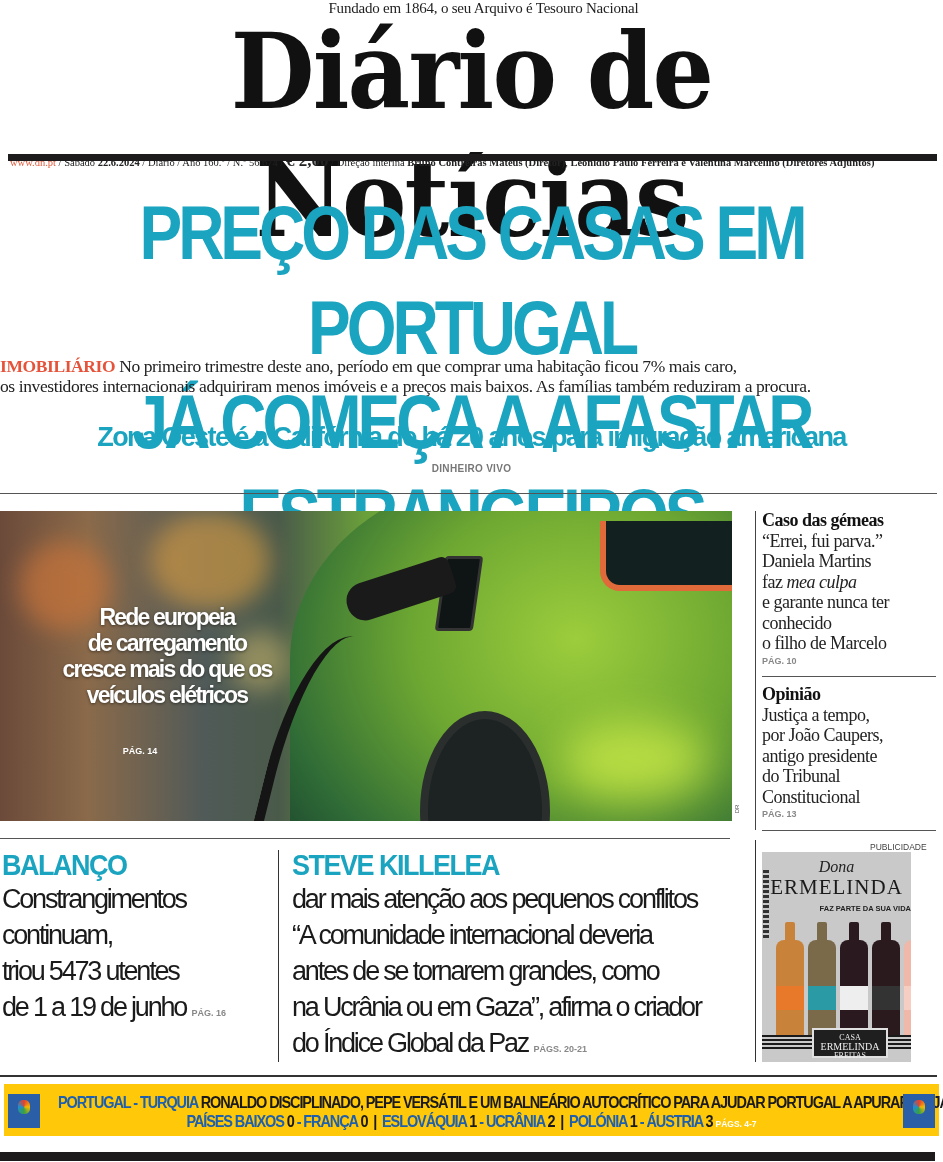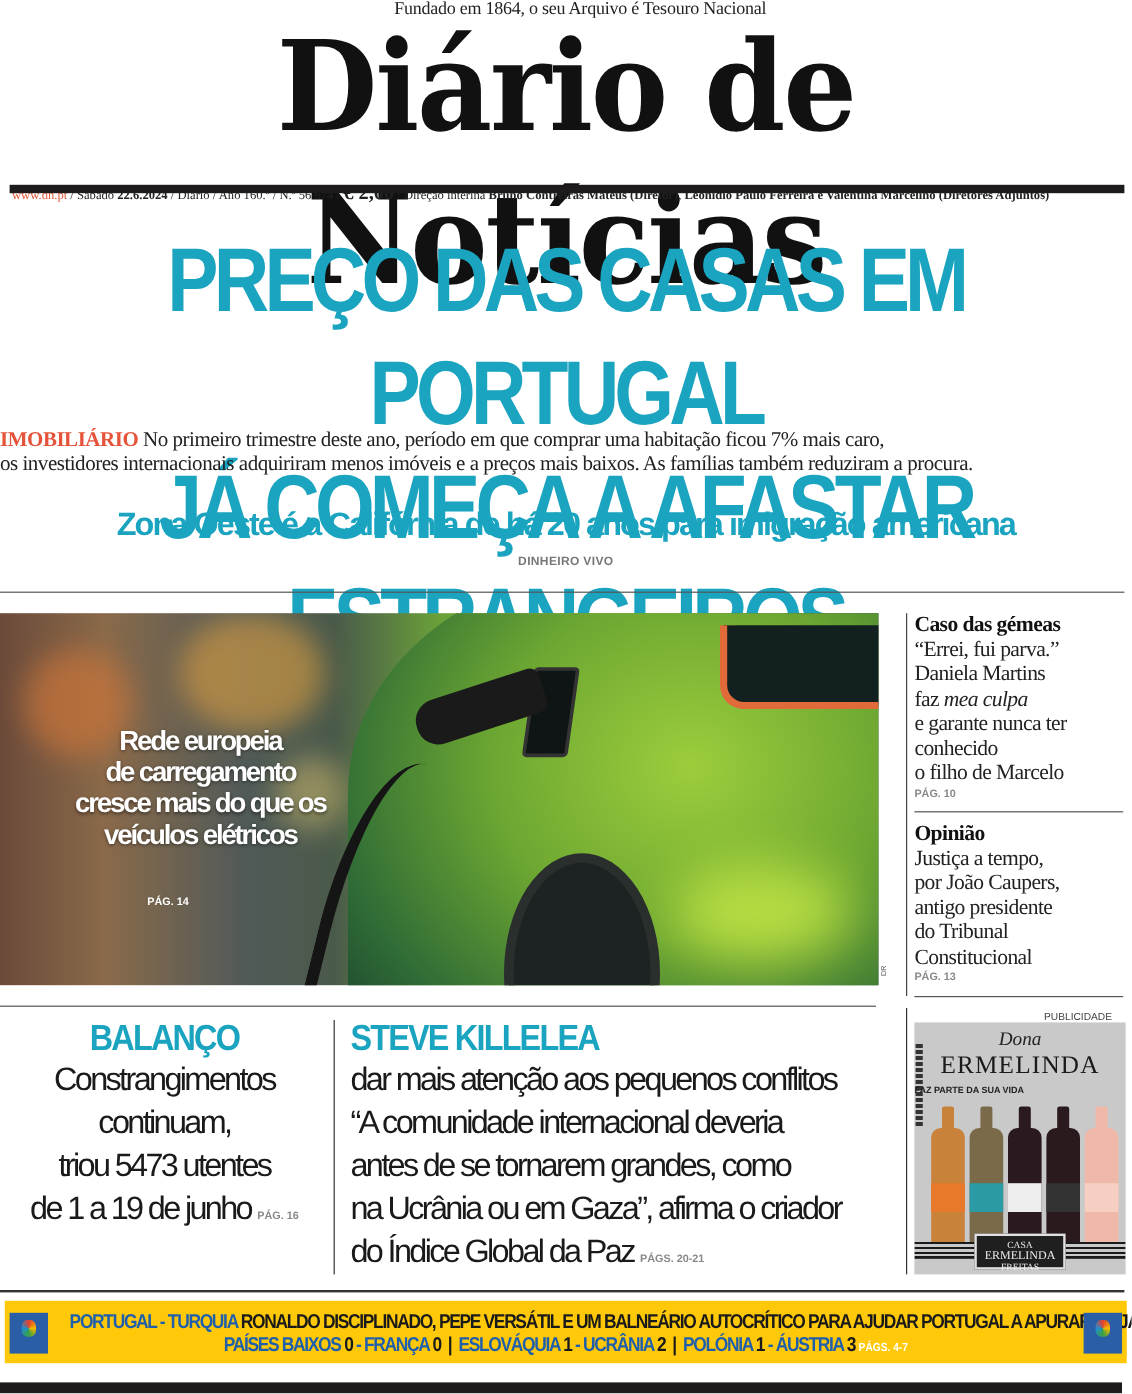--- a/index.html
+++ b/index.html
@@ -54,24 +54,24 @@
   .brief i { font-style: italic; }
 
   
   .section-label { font-family: "Liberation Sans", sans-serif; font-weight: bold; color: #1aa4c0; font-size: 27px; letter-spacing: -1.5px; transform: scaleY(1.12); transform-origin: top left; }
   .story-text { font-family: "Liberation Sans", sans-serif; color: #1a1a1a; font-size: 27px; line-height: 36px; letter-spacing: -2.2px; }
   .story-text .pg { font-size: 9px; font-weight: bold; color: #888; letter-spacing: 0; }
   .col-divider { width: 1px; background: #333; }
 
   
   .ad-label { left: 870px; top: 842px; font-family: "Liberation Sans", sans-serif; font-size: 8.5px; color: #444; }
-  .ad { left: 762px; top: 852px; width: 176px; height: 210px; background: #c9c9c9; overflow: hidden; }
+  .ad { left: 762px; top: 852px; width: 149px; height: 210px; background: #c9c9c9; overflow: hidden; }
   .ad .dona { position: absolute; top: 6px; width: 100%; text-align: center; font-style: italic; font-size: 16px; color: #222; }
   .ad .brand { position: absolute; top: 23px; width: 100%; text-align: center; font-size: 21px; letter-spacing: 1px; color: #1a1a1a; }
-  .ad .slogan { position: absolute; top: 52px; width: 100%; text-align: left; font-family: "Liberation Sans", sans-serif; font-weight: bold; font-size: 7.5px; color: #222; }
+  .ad .slogan { position: absolute; top: 52px; width: 100%; text-align: right; font-family: "Liberation Sans", sans-serif; font-weight: bold; font-size: 7.5px; color: #222; }
   .ad .bottle { position: absolute; top: 88px; width: 28px; height: 100px; border-radius: 8px 8px 3px 3px; }
   .ad .bottle::before { content: ""; position: absolute; left: 9px; top: -18px; width: 10px; height: 22px; background: inherit; border-radius: 2px; }
   .ad .label { position: absolute; left: 0; top: 46px; width: 28px; height: 24px; }
   .ad .casa { position: absolute; left: 50px; top: 176px; width: 76px; height: 30px; background: #1f1f1f; color: #eee; text-align: center; font-size: 8px; line-height: 9px; padding-top: 3px; border: 2px solid #e0e0e0; }
   .ad .stripes { position: absolute; left: 0; top: 183px; width: 176px; height: 14px; background: repeating-linear-gradient(#1a1a1a 0 2px, #c9c9c9 2px 4px); }
   .ad .legal { position: absolute; left: 1px; top: 18px; width: 6px; height: 70px; background: repeating-linear-gradient(#333 0 3px, #c9c9c9 3px 5px); }
 
   
   .euro { left: 4px; top: 1084px; width: 935px; height: 52px; background: #ffc90a; }
   .euro-logo { position: absolute; top: 10px; width: 32px; height: 34px; background: #2a5fa8; }
@@ -156,21 +156,21 @@
   <div>por João Caupers,</div>
   <div>antigo presidente</div>
   <div>do Tribunal</div>
   <div>Constitucional</div>
   <div class="pg">PÁG. 13</div>
 </div>
 <div class="abs rule" style="left:762px;top:830px;width:174px;"></div>
 
 <div class="abs rule" style="left:0;top:838px;width:730px;"></div>
 
-<div class="abs" style="left:2px;top:848px;width:270px;text-align:center;">
+<div class="abs" style="left:2px;top:848px;width:270px;">
   <div class="section-label">BALANÇO</div>
   <div class="story-text" style="margin-top:2px;">
     <div>Constrangimentos</div>
     <div>continuam,</div>
     <div>triou 5473 utentes</div>
     <div><span>de 1 a 19 de junho</span> <span class="pg">PÁG. 16</span></div>
   </div>
 </div>
 <div class="abs col-divider" style="left:278px;top:850px;height:212px;"></div>
 

